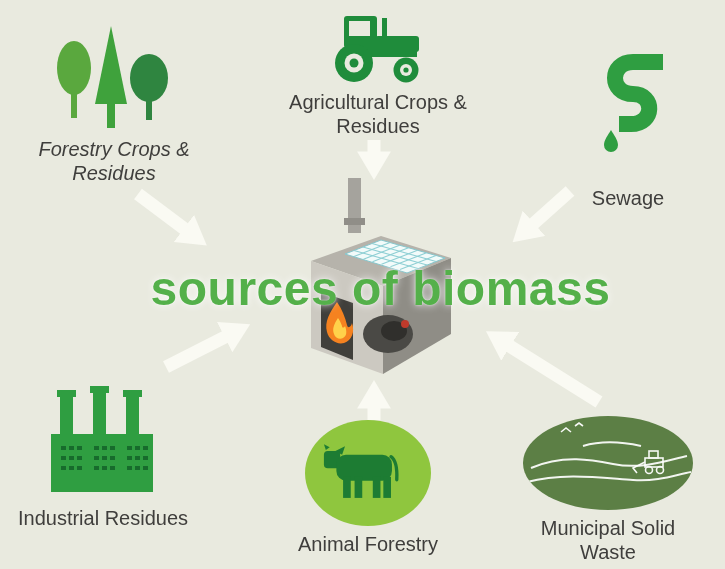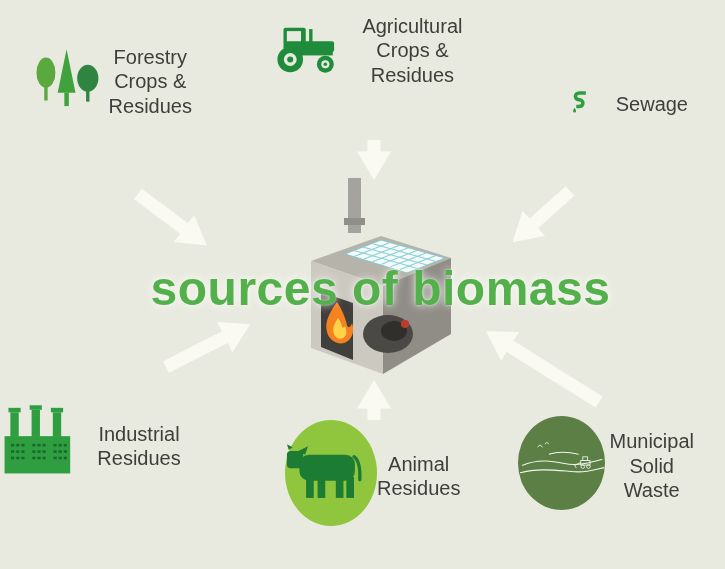--- a/index.html
+++ b/index.html
@@ -8,33 +8,33 @@
     font-family:"Liberation Sans", sans-serif;
     background:#d6d6cc;
     display:flex; align-items:flex-start; justify-content:flex-start;
   }
   .canvas {
     position:relative; width:725px; height:569px;
     background:#e9eadf; overflow:hidden;
   }
   .arrows { position:absolute; left:0; top:0; z-index:1; }
   .furnace { position:absolute; left:291px; top:176px; z-index:2; }
-  .node { position:absolute; display:flex; flex-direction:row; align-items:center; z-index:3; }
+  .node { position:absolute; display:flex; flex-direction:column; align-items:center; z-index:3; }
   .node .label {
     font-size:20px; color:#3f3e3c; text-align:center; line-height:1.22;
     margin-top:6px; width:100%;
   }
   .title {
     position:absolute; left:0; right:0; top:261px; z-index:5;
     text-align:center; font-size:48px; font-weight:bold; color:#54b04a;
     letter-spacing:.5px;
     text-shadow:0 0 8px rgba(255,255,255,.85), 0 0 2px rgba(255,255,255,.7);
     margin-left:36px;
   }
-  .node-forestry   { left:32px;  top:26px;  width:164px; }
+  .node-forestry   { left:32px;  top:26px;  width:164px;font-style:italic; }
   .node-agricultural{ left:272px; top:8px;  width:212px; }
   .node-sewage     { left:568px; top:50px;  width:120px;gap:27px; }
   .node-industrial { left:2px;   top:386px; width:202px; }
   .node-industrial .label { margin-top:12px; }
   .node-animal     { left:285px; top:420px; width:166px; }
   .node-municipal  { left:518px; top:416px; width:180px; }
   .cow-circle {
     width:126px; height:106px; background:#8fc63e; border-radius:50%;
     display:flex; align-items:center; justify-content:center;
   }
@@ -190,21 +190,21 @@
           <rect x="2" y="9" width="17" height="18" rx="4"></rect>
           <rect x="15" y="13" width="58" height="27" rx="10"></rect>
           <rect x="22" y="36" width="8" height="22"></rect>
           <rect x="34" y="36" width="8" height="22"></rect>
           <rect x="53" y="36" width="8" height="22"></rect>
           <rect x="64" y="36" width="8" height="22"></rect>
         </g>
         <path d="M72,15 q7,5 6,24" fill="none" stroke="#1d7c33" stroke-width="3.5" stroke-linecap="round"></path>
       </svg>
     </div>
-    <div class="label">Animal Residues</div>
+    <div class="label">Animal Forestry</div>
   </div>
 
   <div class="node node-municipal">
     <div class="landfill-ellipse">
       <svg width="170" height="94" viewBox="0 0 170 94">
         <g stroke="#ffffff" fill="none" stroke-width="2" opacity="0.92">
           <path d="M8,52 C40,38 70,44 90,48 C120,54 145,44 164,40"></path>
           <path d="M4,66 C40,56 80,62 110,64 C135,66 155,58 168,56"></path>
           <path d="M60,30 C80,24 100,26 118,30"></path>
         </g>

